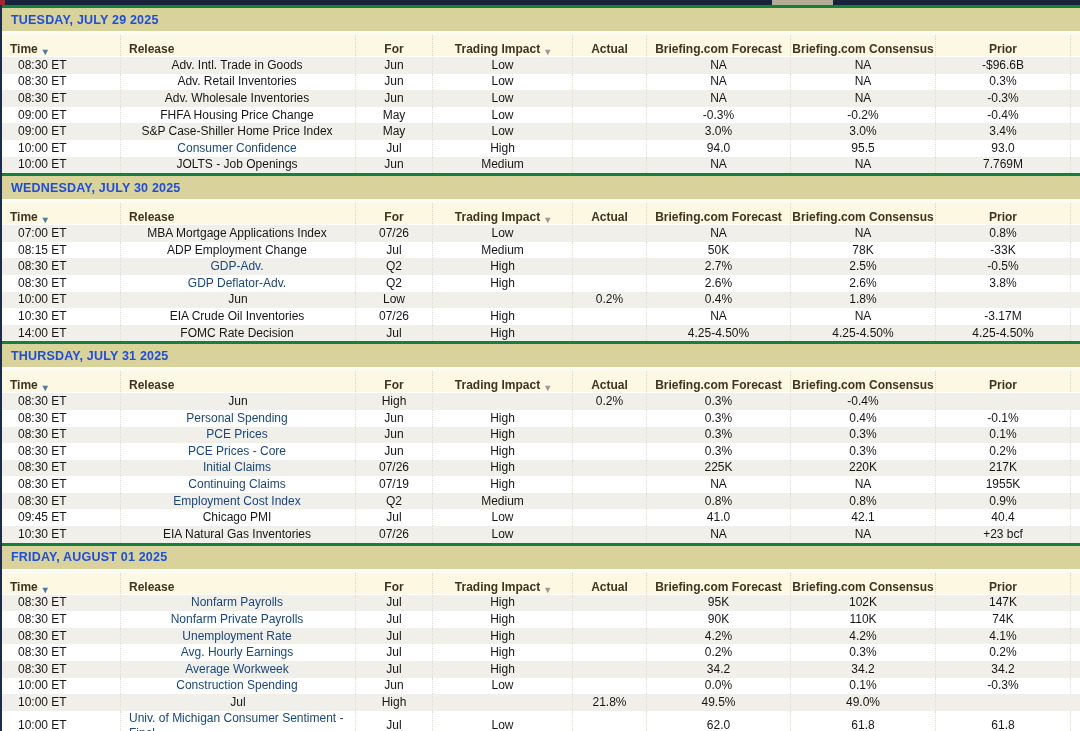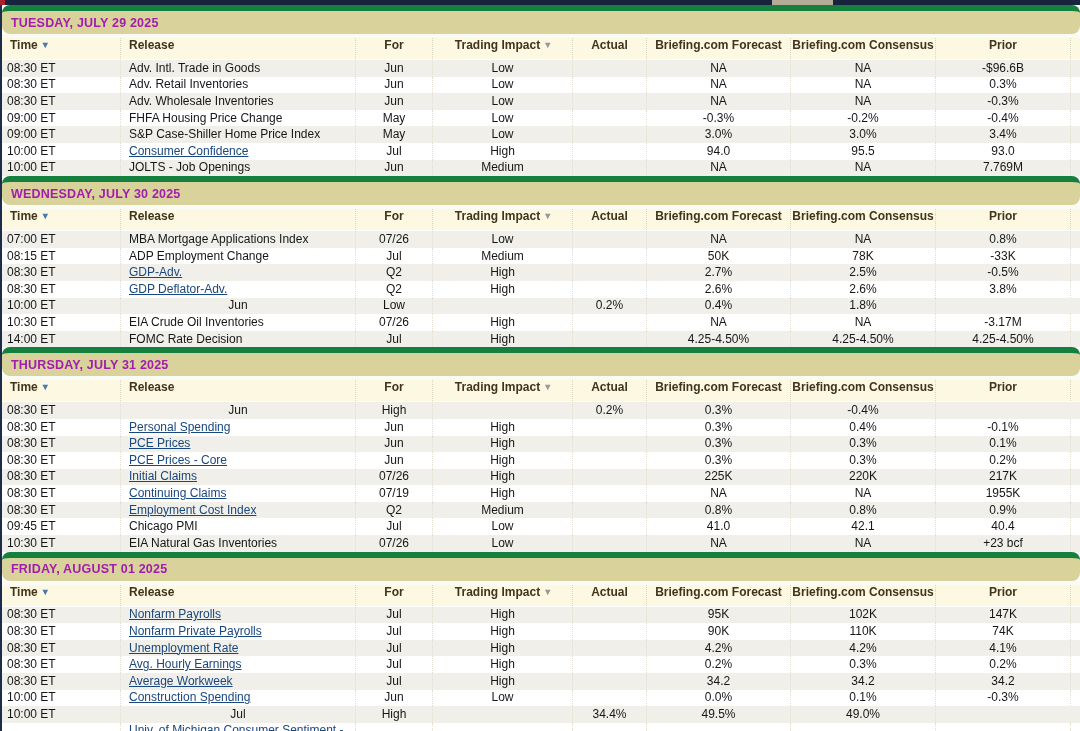--- a/index.html
+++ b/index.html
@@ -8,53 +8,53 @@
     font-family:"Liberation Sans",sans-serif;font-size:12px;color:#161616;
   }
   
   .topbar{position:relative;height:5px;background:#18243e;width:1080px}
   .topbar .seg-red{position:absolute;left:0;top:0;width:5px;height:5px;background:#a8222f}
   .topbar .seg-tab{position:absolute;left:772px;top:0;width:61px;height:5px;background:#b4ac97}
 
   .calendar{border-left:2px solid #1d2c49;width:1078px}
 
   .date-bar{
-    height:23px;background:#d9d29b;border-top:6px solid #15803d;
+    height:23px;background:#d9d29b;border-top:3px solid #15803d;
     display:flex;align-items:center;padding-left:9px;
-    font-weight:bold;font-size:12.5px;color:#a21caf;letter-spacing:.2px;border-radius:8px;
+    font-weight:bold;font-size:12.5px;color:#1d4ed8;letter-spacing:.2px;
   }
   .gap{height:4px;background:#fbfbf6}
 
   .hrow,.row{
     display:grid;
     grid-template-columns:118px 235px 77px 140px 74px 144px 145px 135px 10px;
   }
   .hrow{background:#fdf8e2;height:21px;border-bottom:1px solid #ffffff}
   .hcell{
-    display:flex;align-items:flex-start;justify-content:center;
+    display:flex;align-items:flex-end;justify-content:center;
     font-weight:bold;color:#42341c;border-left:1px dotted #d8d4bd;
     white-space:nowrap;overflow:hidden;font-size:12px;
   }
   .hcell.first{border-left:none}
   .hcell.left{justify-content:flex-start;padding-left:8px}
   .arrow{font-size:10px;margin-left:5px;position:relative;top:1px}
   .arrow.blue{color:#4a78b0}
   .arrow.gray{color:#9a9a9a}
 
   .row{height:16.6px}
   .row.tall{height:auto;min-height:16.6px}
   .row.alt{background:#f0efe9}
   .cell{
     display:flex;align-items:center;justify-content:center;
     border-left:1px dotted #e2dfd2;line-height:1.25;overflow:hidden;
   }
-  .cell.time{border-left:none;justify-content:flex-start;padding-left:5px}
-  .cell.release{justify-content:flex-start;padding-left:8px;padding-right:10px}
+  .cell.time{border-left:none;justify-content:flex-start;padding-left:16px}
+  .cell.release{justify-content:center;padding-left:8px;padding-right:10px}
   .cell.release .wrap{white-space:normal}
-  a.rel-link{color:#19477f;text-decoration:underline;cursor:pointer}
+  a.rel-link{color:#19477f;cursor:pointer}
 </style>
 </head>
 <body>
 
 <div class="topbar">
   <div class="seg-red"></div>
   <div class="seg-tab"></div>
 </div>
 
 <div class="calendar">
@@ -558,21 +558,21 @@
         <div class="cell forecast">0.0%</div>
         <div class="cell consensus">0.1%</div>
         <div class="cell prior">-0.3%</div>
         <div class="cell"></div>
       </div>
       <div class="row alt">
         <div class="cell time">10:00 ET</div>
         <div class="cell for">Jul</div>
         <div class="cell impact">High</div>
         <div class="cell actual"></div>
-        <div class="cell forecast">34.4%</div>
+        <div class="cell forecast">21.8%</div>
         <div class="cell consensus">49.5%</div>
         <div class="cell prior">49.0%</div>
         <div class="cell"></div>
       </div>
       <div class="row tall">
         <div class="cell time">10:00 ET</div>
         <div class="cell release">
           <a class="rel-link wrap">Univ. of Michigan Consumer Sentiment - Final</a>
         </div>
         <div class="cell for">Jul</div>

